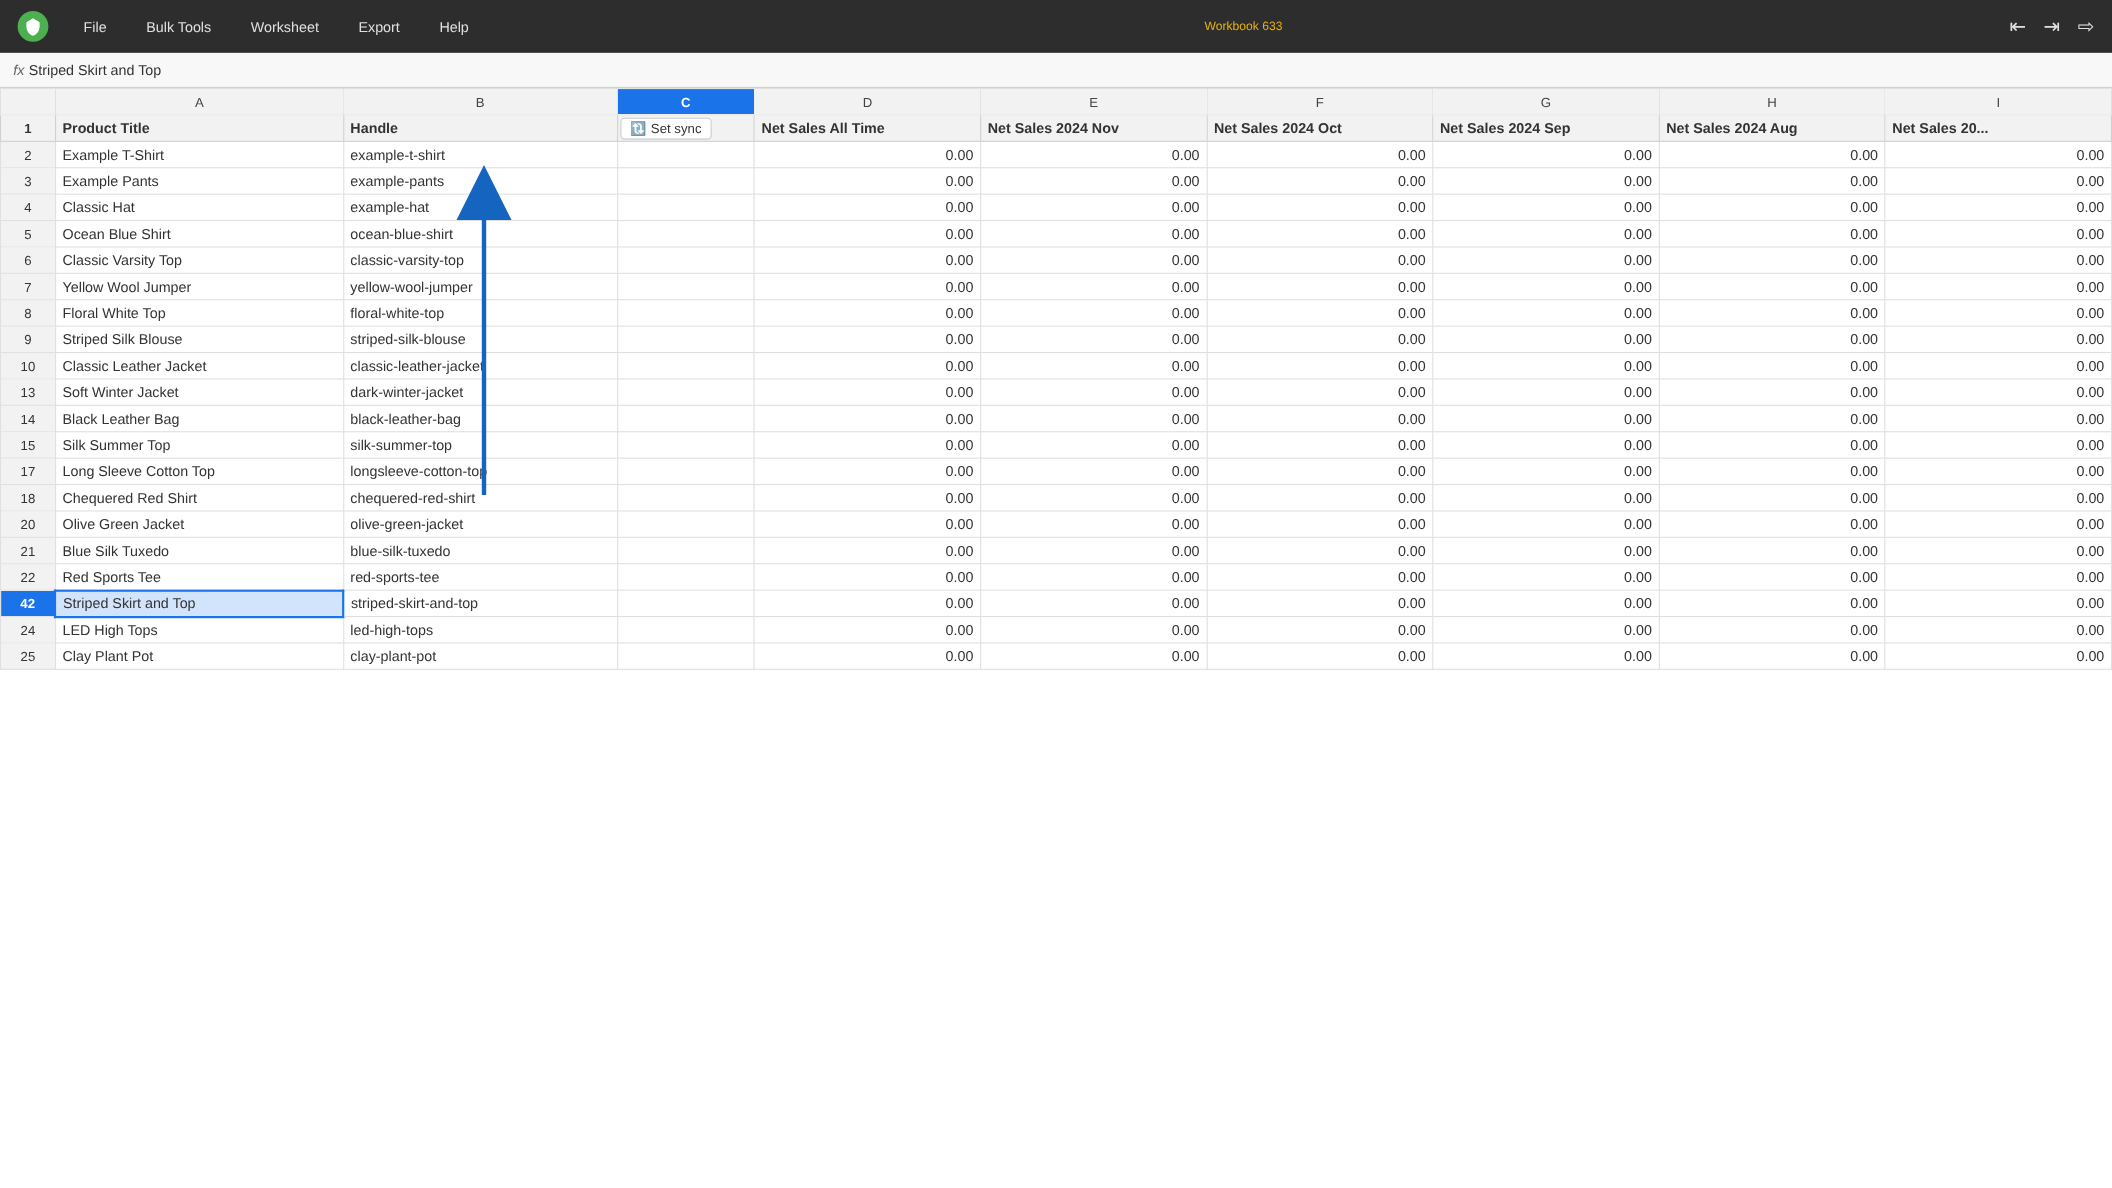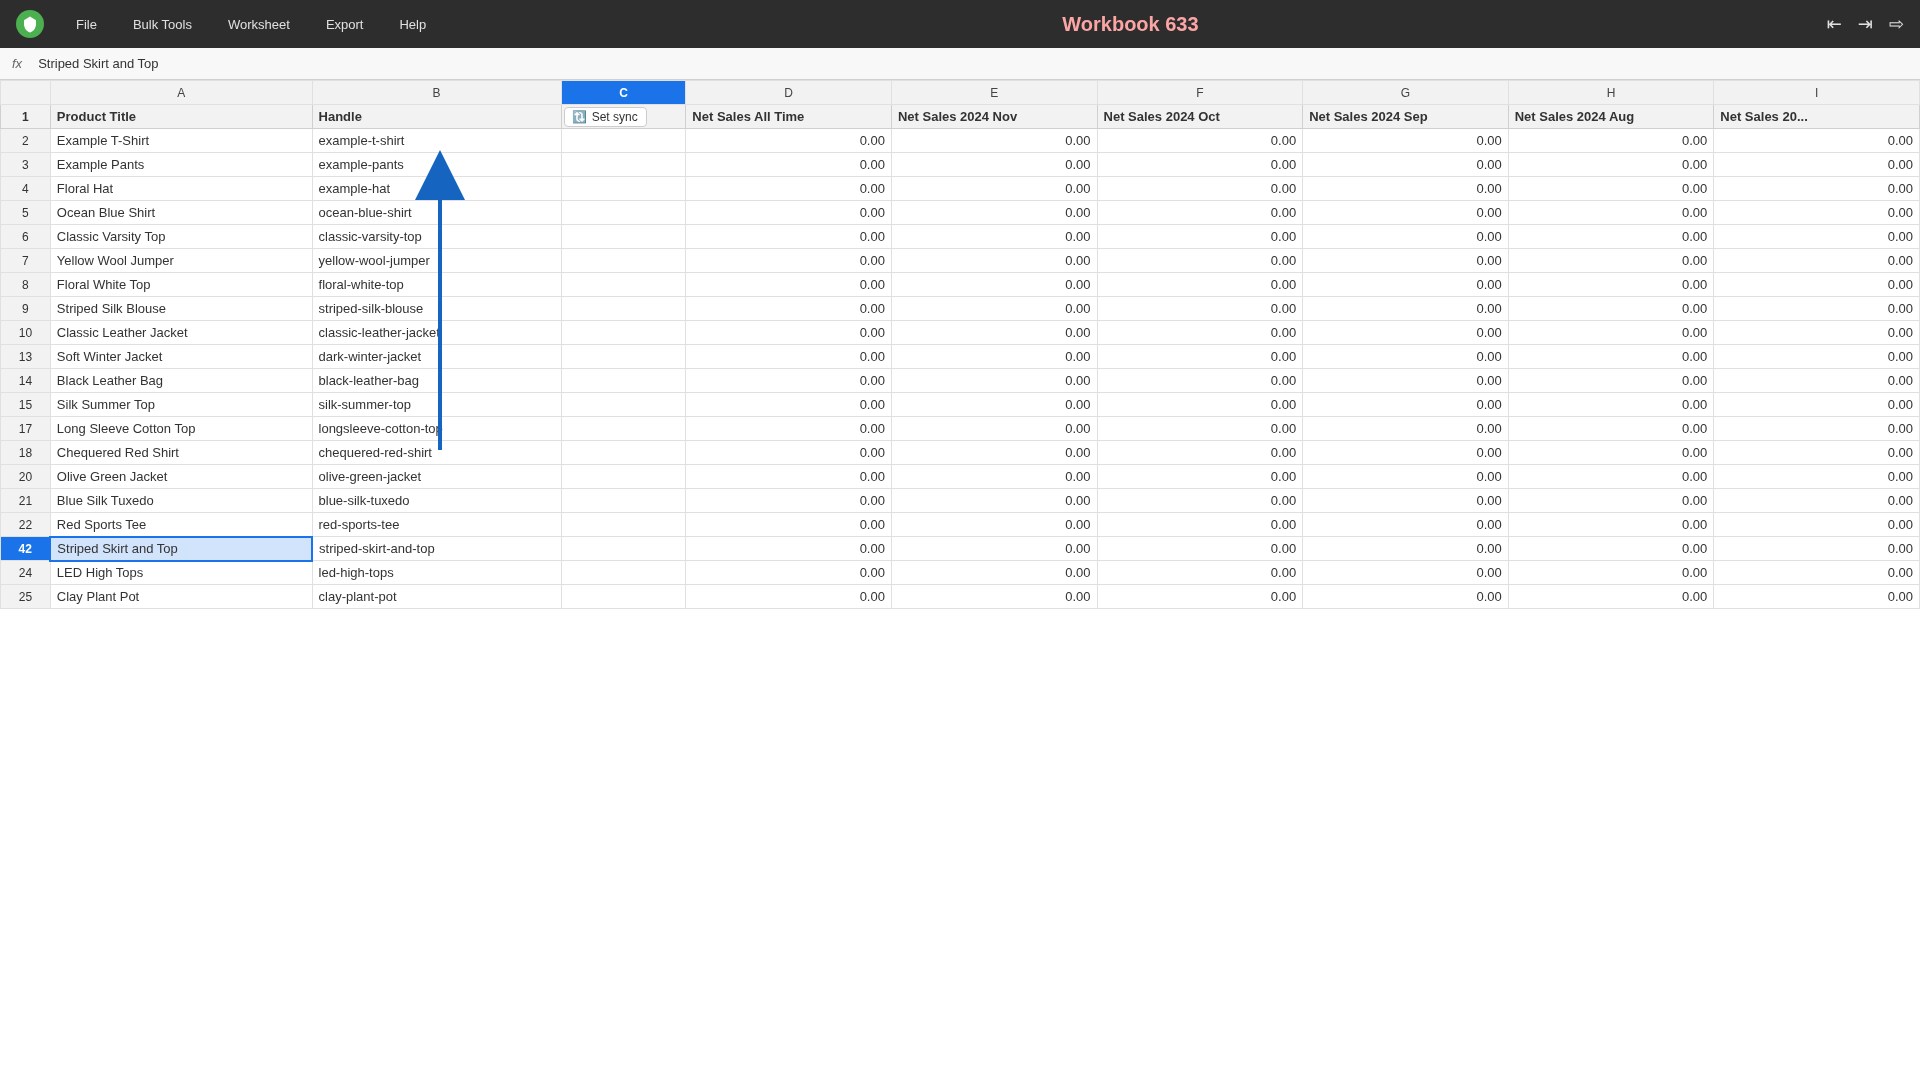--- a/index.html
+++ b/index.html
@@ -28,40 +28,40 @@
     }
     .menu-item {
       color: #e0e0e0;
       cursor: pointer;
       padding: 4px 8px;
       border-radius: 4px;
     }
     .workbook-title {
       flex: 1;
       text-align: center;
-      color: #fca5a5;
-      font-size: 20px;
-      font-weight: 700;
+      color: #eab308;
+      font-size: 11px;
+      font-weight: 400;
     }
     .top-right-icons {
       display: flex;
       gap: 16px;
       color: #e0e0e0;
       font-size: 18px;
     }
 
     
     .formula-bar {
       background: #f8f8f8;
       height: 32px;
       display: flex;
       align-items: center;
       padding: 0 12px;
       border-bottom: 1px solid #d0d0d0;
-      gap: 12px;
+      gap: 0;
     }
     .formula-fx {
       color: #666;
       font-style: italic;
       font-size: 13px;
       margin-right: 4px;
     }
     .formula-value {
       color: #333;
       font-size: 13px;
@@ -265,21 +265,21 @@
           <td></td>
           <td class="num-cell">0.00</td>
           <td class="num-cell">0.00</td>
           <td class="num-cell">0.00</td>
           <td class="num-cell">0.00</td>
           <td class="num-cell">0.00</td>
           <td class="num-cell">0.00</td>
         </tr>
         <tr class="data-row">
           <td class="row-num">4</td>
-          <td class="col-a-data">Floral Hat</td>
+          <td class="col-a-data">Classic Hat</td>
           <td>example-hat</td>
           <td></td>
           <td class="num-cell">0.00</td>
           <td class="num-cell">0.00</td>
           <td class="num-cell">0.00</td>
           <td class="num-cell">0.00</td>
           <td class="num-cell">0.00</td>
           <td class="num-cell">0.00</td>
         </tr>
         <tr class="data-row">

